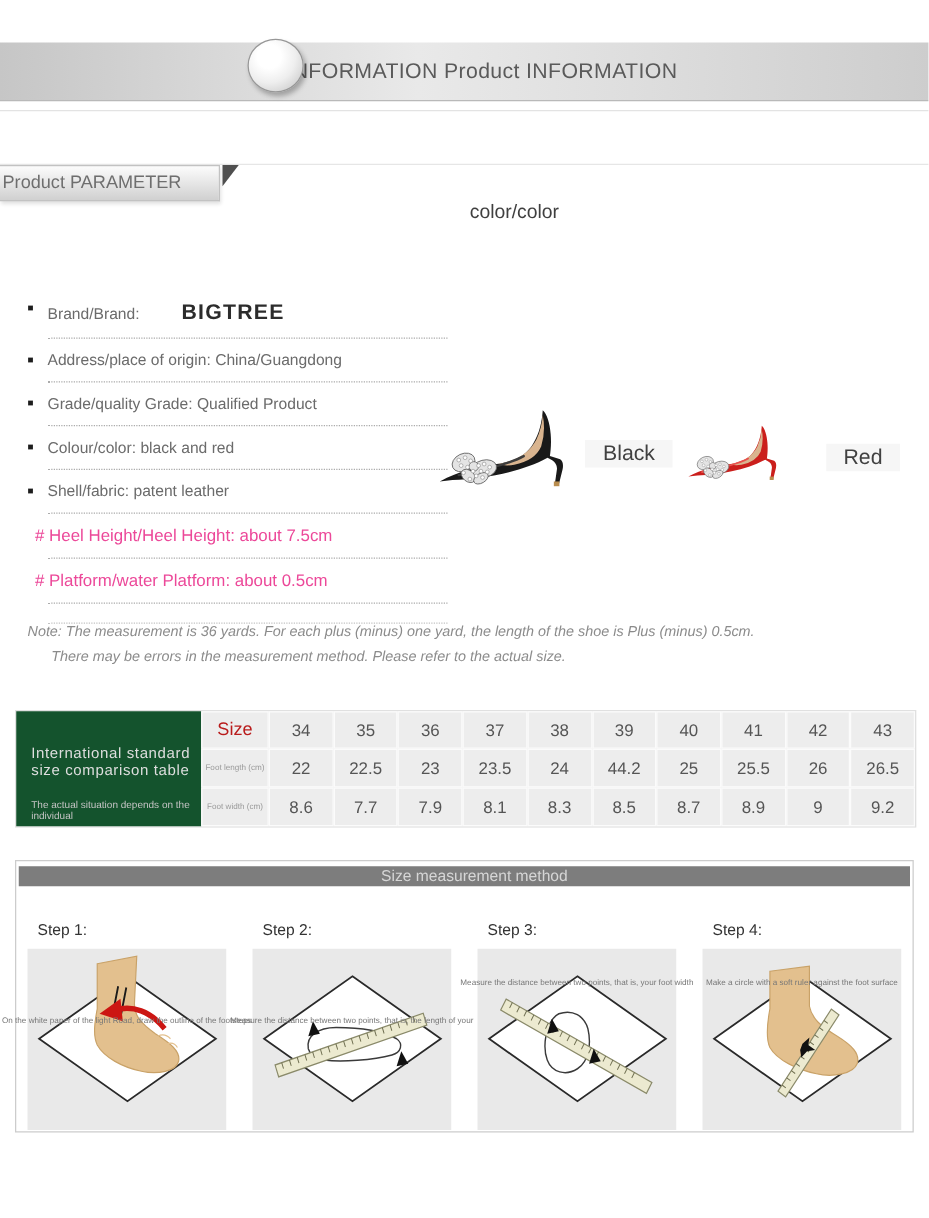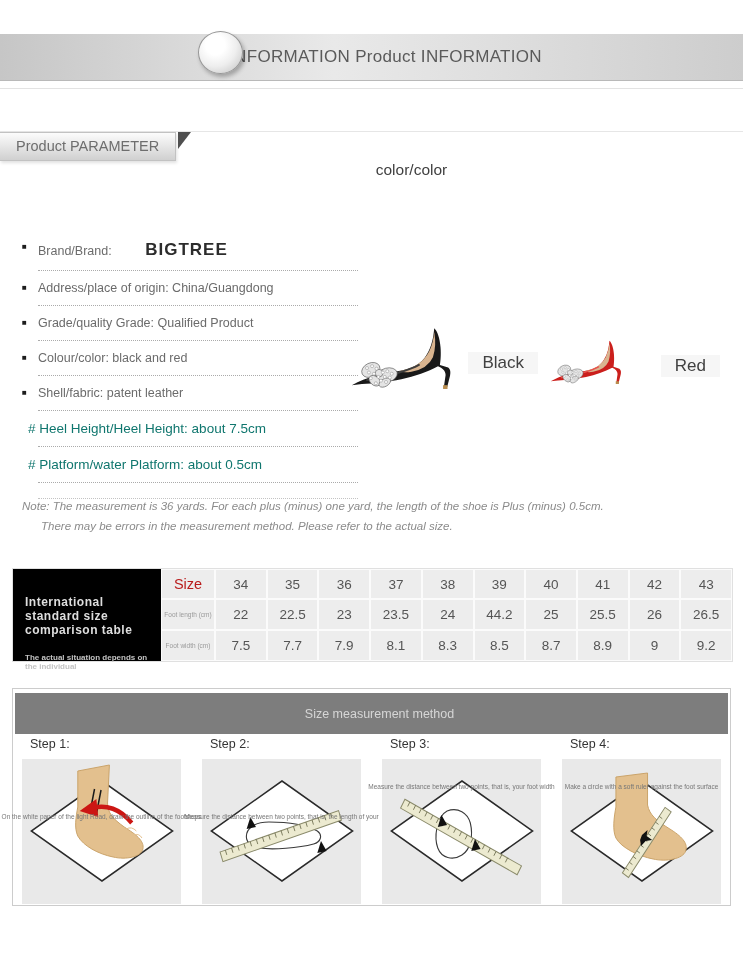--- a/index.html
+++ b/index.html
@@ -13,65 +13,65 @@
   .top-banner-title{font-size:17px;color:#5a5a5a;letter-spacing:.3px;padding-left:28px;}
   .sphere{position:absolute;left:198px;top:-3px;width:43px;height:41px;border-radius:50%;
     background:radial-gradient(circle at 38% 32%,#ffffff 25%,#eeeeee 55%,#c4c4c4 95%);
     border:1px solid #979797;box-shadow:2px 3px 4px rgba(0,0,0,.28);}
   .hr1{position:absolute;top:88px;left:0;width:743px;height:1px;background:#e3e3e3;}
   .hr2{position:absolute;top:131px;left:0;width:743px;height:1px;background:#e6e6e6;}
 
   
   .param-label-box{position:absolute;top:132px;left:0;width:176px;height:29px;box-sizing:border-box;
     background:linear-gradient(#fcfcfc,#d0d0d0);border:1px solid #c2c2c2;border-left:none;
-    font-size:14.5px;color:#6e6e6e;line-height:27px;padding-left:16px;box-shadow:1px 2px 3px rgba(0,0,0,.12);}
+    font-size:14.5px;color:#6e6e6e;line-height:27px;padding-left:2px;box-shadow:1px 2px 3px rgba(0,0,0,.12);}
   .param-flag{position:absolute;top:132px;left:178px;width:0;height:0;
     border-left:13px solid #4f4f4f;border-bottom:17px solid transparent;}
 
   .color-heading{position:absolute;top:161px;left:80px;width:663px;text-align:center;
     font-size:15.5px;color:#3f3f3f;}
 
   
   .params{position:absolute;top:240px;left:14px;width:344px;}
   .param-item{position:relative;margin-left:24px;padding-bottom:10px;margin-bottom:10px;
     border-bottom:1px dotted #ababab;font-size:12.5px;color:#6b6b6b;min-height:13px;}
   .param-item .bullet{position:absolute;left:-16px;top:2px;font-size:8px;color:#1d1d1d;}
-  .param-item.hash{font-size:13.5px;color:#0f766e;}
+  .param-item.hash{font-size:13.5px;color:#ec4899;}
   .param-item.hash .hash-text{position:relative;left:-10px;}
   .brand-value{font-weight:bold;font-size:17px;color:#2c2c2c;letter-spacing:1px;margin-left:30px;
     font-family:"Liberation Sans",sans-serif;}
   .final-dotted{margin-left:24px;border-bottom:1px dotted #c3c3c3;height:1px;margin-top:14px;}
 
   
   .shoe-figure{position:absolute;display:flex;flex-direction:row;align-items:center;}
   .shoe-figure.black{top:292px;left:348px;width:190px;}
   .shoe-figure.red{top:302px;left:548px;width:172px;gap:27px;}
   .shoe-caption{margin-top:6px;font-size:17px;color:#414141;background:#f6f6f6;padding:1px 14px;}
 
   
   .note{position:absolute;top:496px;left:22px;font-size:11.5px;color:#8b8b8b;line-height:20px;font-style:italic;}
   .note .line2{margin-left:19px;}
 
   
   .size-table{position:absolute;top:568px;left:12px;width:719px;
     display:grid;grid-template-columns:148px 54px repeat(10,1fr);
     grid-template-rows:30px 31px 31px;border:1px solid #e0e0e0;background:#f6f6f6;}
-  .tbl-block{grid-column:1;grid-row:1/4;background:#000000;color:#dedede;
-    padding:26px 0 0 12px;box-sizing:border-box;font-weight:bold;}
+  .tbl-block{grid-column:1;grid-row:1/4;background:#14532d;color:#dedede;
+    padding:26px 0 0 12px;box-sizing:border-box;}
   .tbl-block .block-title{font-size:12px;line-height:14px;letter-spacing:.5px;}
   .tbl-block .block-sub{font-size:8px;color:#c3c3c3;margin-top:16px;}
   .cell{background:#ededed;border:1px solid #fbfbfb;display:flex;align-items:center;justify-content:center;
     color:#555;font-size:13.5px;}
   .cell.rowlabel{font-size:6.5px;color:#9a9a9a;}
   .cell.sizelabel{font-size:14.5px;color:#b91c1c;}
 
   
   .measure-box{position:absolute;top:688px;left:12px;width:719px;height:218px;box-sizing:border-box;
     border:1px solid #ccc;background:#fff;}
-  .measure-banner{margin:4px 2px 0 2px;height:41px;background:#7d7d7d;display:flex;align-items:center;
+  .measure-banner{margin:4px 2px 0 2px;height:16px;background:#7d7d7d;display:flex;align-items:center;
     justify-content:center;color:#d6d6d6;font-size:12.5px;padding-left:16px;}
   .steps{position:absolute;top:48px;left:9px;right:9px;display:flex;gap:21px;}
   .step{flex:1;display:flex;flex-direction:column;}
   .step-title{font-size:12.5px;color:#333;margin:0 0 7px 8px;height:15px;}
   .illus{position:relative;height:145px;background:#e9e9e9;overflow:visible;}
   .illus svg{position:absolute;top:0;left:0;}
   .illus .caption{position:absolute;left:50%;transform:translateX(-50%);white-space:nowrap;
     font-size:6.5px;color:#777;z-index:3;}
   .cap-mid{top:54px;}
   .cap-top{top:24px;}
@@ -218,21 +218,21 @@
       <div class="cell">22.5</div>
       <div class="cell">23</div>
       <div class="cell">23.5</div>
       <div class="cell">24</div>
       <div class="cell">44.2</div>
       <div class="cell">25</div>
       <div class="cell">25.5</div>
       <div class="cell">26</div>
       <div class="cell">26.5</div>
     <div class="cell rowlabel">Foot width (cm)</div>
-    <div class="cell">7.5</div>
+    <div class="cell">8.6</div>
       <div class="cell">7.7</div>
       <div class="cell">7.9</div>
       <div class="cell">8.1</div>
       <div class="cell">8.3</div>
       <div class="cell">8.5</div>
       <div class="cell">8.7</div>
       <div class="cell">8.9</div>
       <div class="cell">9</div>
       <div class="cell">9.2</div>
   </div>

